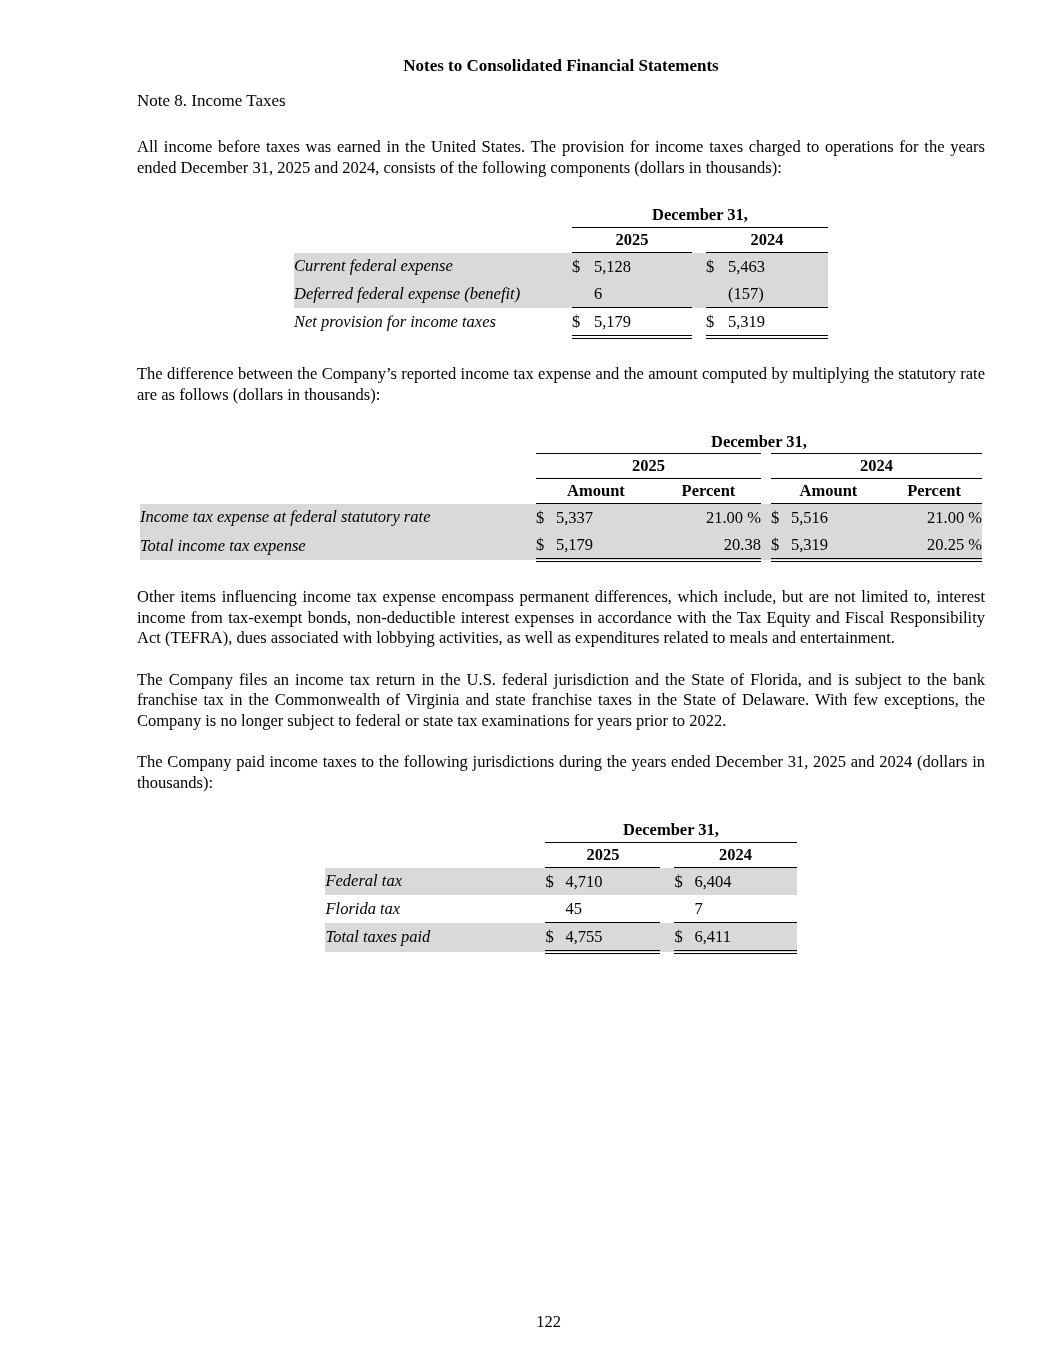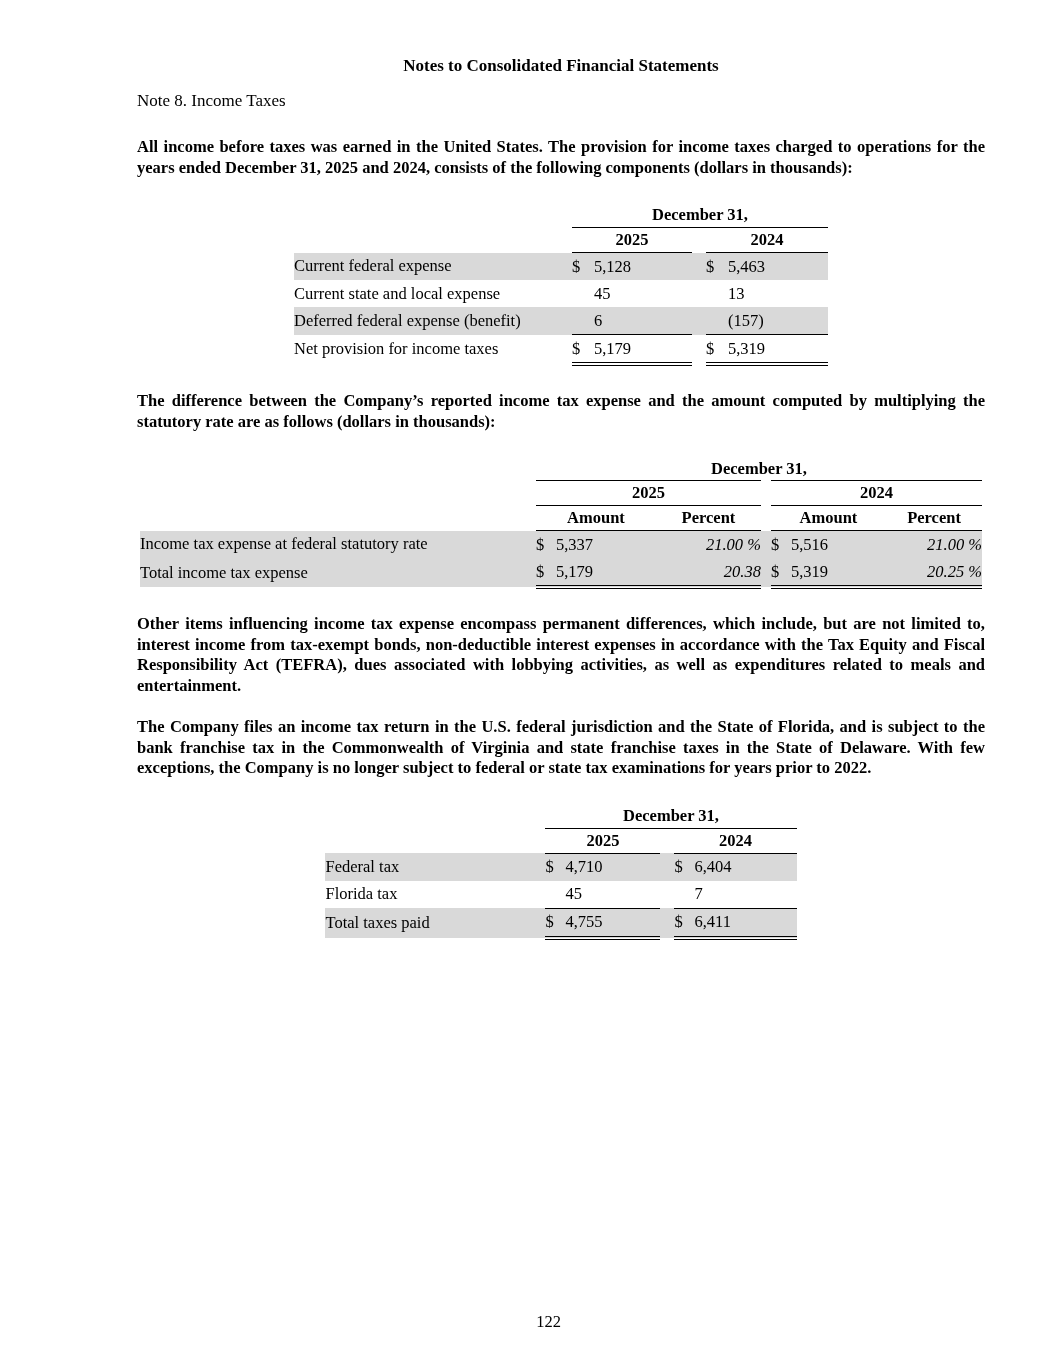--- a/index.html
+++ b/index.html
@@ -24,40 +24,39 @@
   }
   .note-heading {
     font-weight: normal;
     font-size: 17px;
     margin: 0 0 26px 0;
   }
   p.para {
     margin: 0 0 21px 0;
     line-height: 20.5px;
     text-align: justify;
-    font-weight: bold;
   }
 
   table.fin {
     border-collapse: collapse;
     table-layout: fixed;
     margin: 25px auto;
   }
   table.fin td {
     padding: 0;
     height: 27px;
     vertical-align: middle;
     white-space: nowrap;
     overflow: visible;
   }
   table.fin tr.hrow td { height: 24px; }
-  td.lbl  { text-align: left;  padding-left: 4px; }
+  td.lbl  { text-align: left;  padding-left: 4px; font-style: italic; }
   td.cur  { text-align: left;  padding-left: 3px; }
   td.num  { text-align: left; padding-right: 4px; }
-  td.pct  { text-align: right; padding-right: 4px; font-style: italic; }
+  td.pct  { text-align: right; padding-right: 4px; }
   td.nopct{ padding-right: 24px; }
   td.ch   { text-align: center; font-weight: bold; }
   tr.shade td { background: #d9d9d9; }
   td.bb  { border-bottom: 1.5px solid #000; }
   td.dbl { border-bottom: 4px double #000; }
 
   
   td.dec-split { position: relative; }
   td.dec-split::before {
     content: ""; position: absolute; left: 0; bottom: 0;
@@ -107,28 +106,20 @@
         <td colspan="2" class="ch bb">2024</td>
       </tr>
       <tr class="shade">
         <td class="lbl">Current federal expense</td>
         <td class="cur">$</td>
         <td class="num">5,128</td>
         <td></td>
         <td class="cur">$</td>
         <td class="num">5,463</td>
       </tr>
-      <tr>
-        <td class="lbl">Current state and local  expense</td>
-        <td class="cur"></td>
-        <td class="num">45</td>
-        <td></td>
-        <td class="cur"></td>
-        <td class="num">13</td>
-      </tr>
       <tr class="shade">
         <td class="lbl">Deferred federal expense (benefit)</td>
         <td class="cur bb"></td>
         <td class="num bb">6</td>
         <td></td>
         <td class="cur bb"></td>
         <td class="num bb">(157)</td>
       </tr>
       <tr>
         <td class="lbl">Net provision for income taxes</td>
@@ -191,20 +182,21 @@
         <td></td>
         <td class="cur dbl">$</td>
         <td class="num dbl">5,319</td>
         <td class="pct dbl">20.25 %</td>
       </tr>
     </tbody>
       </table>
 
     <p class="para">Other items influencing income tax expense encompass permanent differences, which include, but are not limited to, interest income from tax-exempt bonds, non-deductible interest expenses in accordance with the Tax Equity and Fiscal Responsibility Act (TEFRA), dues associated with lobbying activities, as well as expenditures related to meals and entertainment.</p>
     <p class="para">The Company files an income tax return in the U.S. federal jurisdiction and the State of Florida, and is subject to the bank franchise tax in the Commonwealth of Virginia and state franchise taxes in the State of Delaware. With few exceptions, the Company is no longer subject to federal or state tax examinations for years prior to 2022.</p>
+    <p class="para">The Company paid income taxes to the following jurisdictions during the years ended December 31, 2025 and 2024 (dollars in thousands):</p>
 
     <table class="fin" style="width:471px">
       <colgroup>
         <col style="width:220px">
           <col style="width:20px">
           <col style="width:95px">
         <col style="width:14px">
           <col style="width:20px">
           <col style="width:102px">
       </colgroup>

